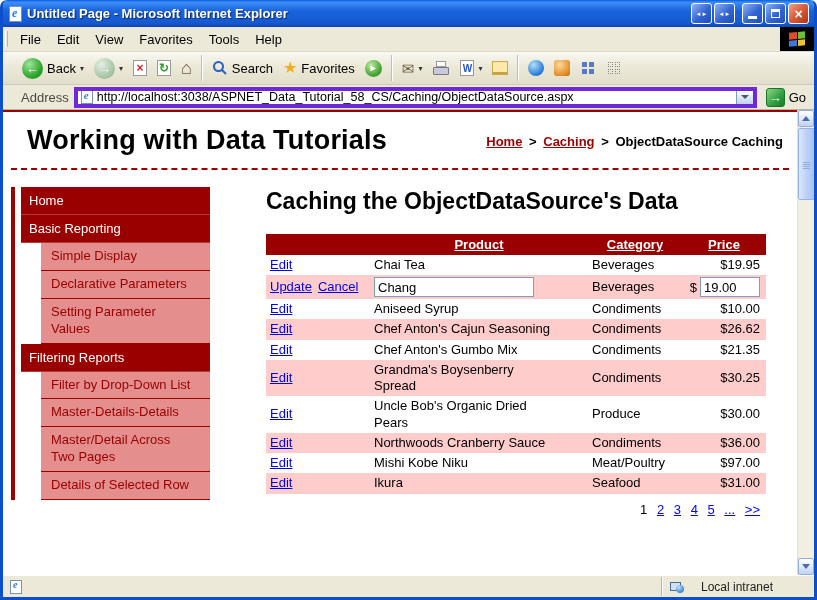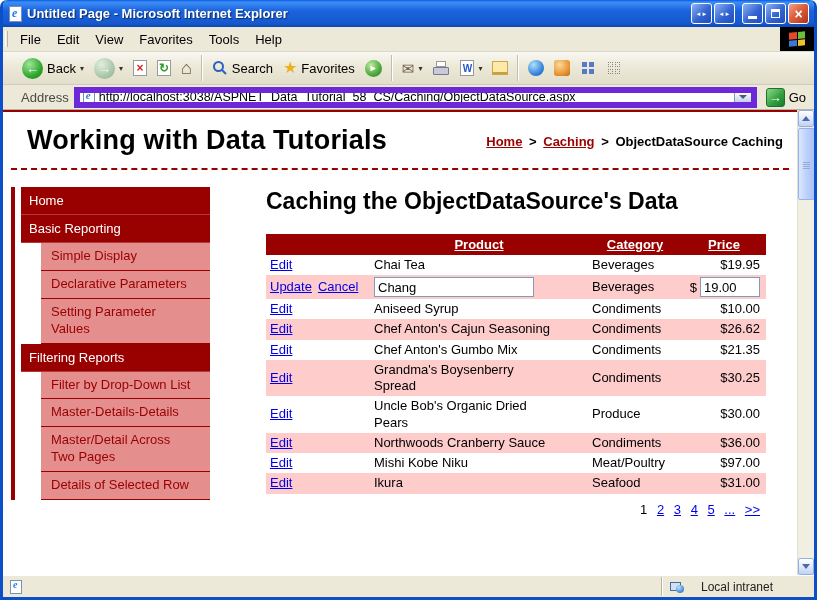--- a/index.html
+++ b/index.html
@@ -85,21 +85,21 @@
     background:radial-gradient(circle at 35% 30%,#FBD9A0,#E8922C 65%,#B86A12); }
   .icon-grid { width:16px; height:16px; display:grid;
     grid-template-columns:1fr 1fr; grid-template-rows:1fr 1fr; gap:2px; padding:2px; }
   .icon-grid i { background:#5878C8; }
   .icon-grid.dots i { background:transparent; border:1px dotted #888; }
 
   
   .addressbar { height:25px; flex:0 0 25px; display:flex; align-items:center;
     padding:2px 4px 2px 2px; gap:5px; background:#ECE9D8; border-bottom:1px solid #B8B4A4; }
   .addr-label { font-size:13px; color:#4A4A42; padding-left:2px; }
-  .addr-field { flex:1; height:21px; background:#fff; border:6px solid #6d28d9;
+  .addr-field { flex:1; height:21px; background:#fff; border:4px solid #6d28d9;
     display:flex; align-items:center; padding-left:3px; overflow:hidden; }
   .addr-icon { width:12px; height:14px; background:#fff; border:1px solid #7A90B8;
     position:relative; margin-right:4px; flex:0 0 12px; }
   .addr-icon::after { content:"e"; position:absolute; top:-2px; left:2px;
     color:#2A7DE8; font:italic bold 11px "Liberation Serif", serif; }
   .addr-text { font-size:12.5px; color:#000; white-space:nowrap; flex:1; }
   .addr-drop { width:17px; align-self:stretch; border-left:1px solid #7F9DB9;
     background:linear-gradient(180deg,#FDFEFF,#DCE4F5 55%,#C2D2F0);
     display:flex; align-items:center; justify-content:center; }
   .addr-drop .tri { width:0; height:0; border-left:4px solid transparent;

